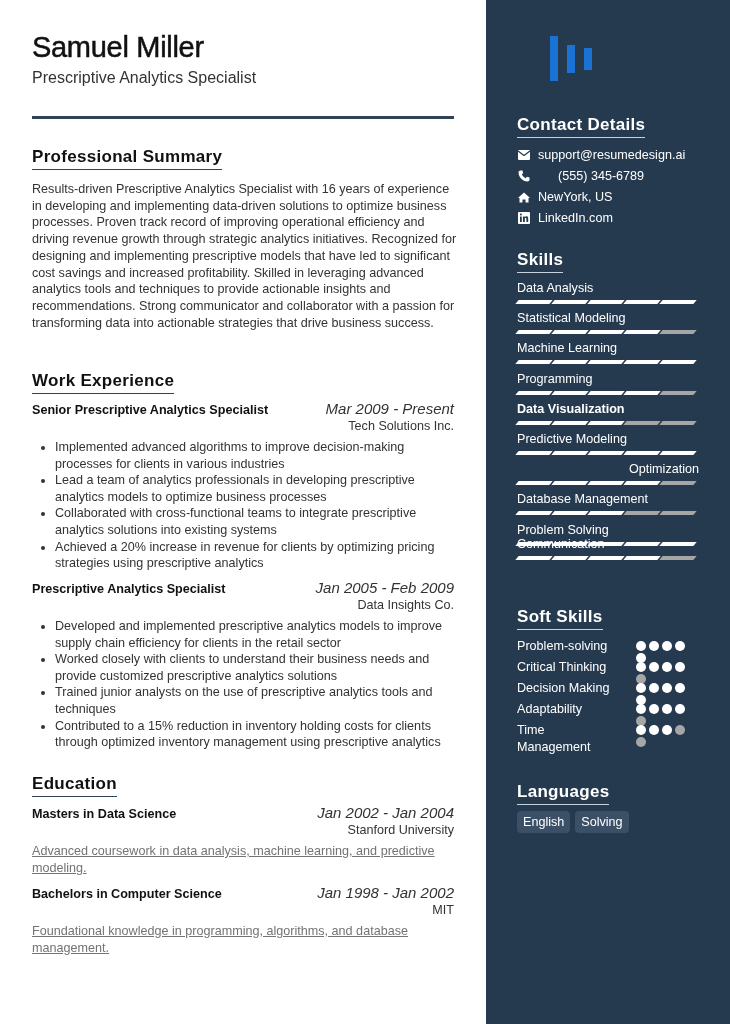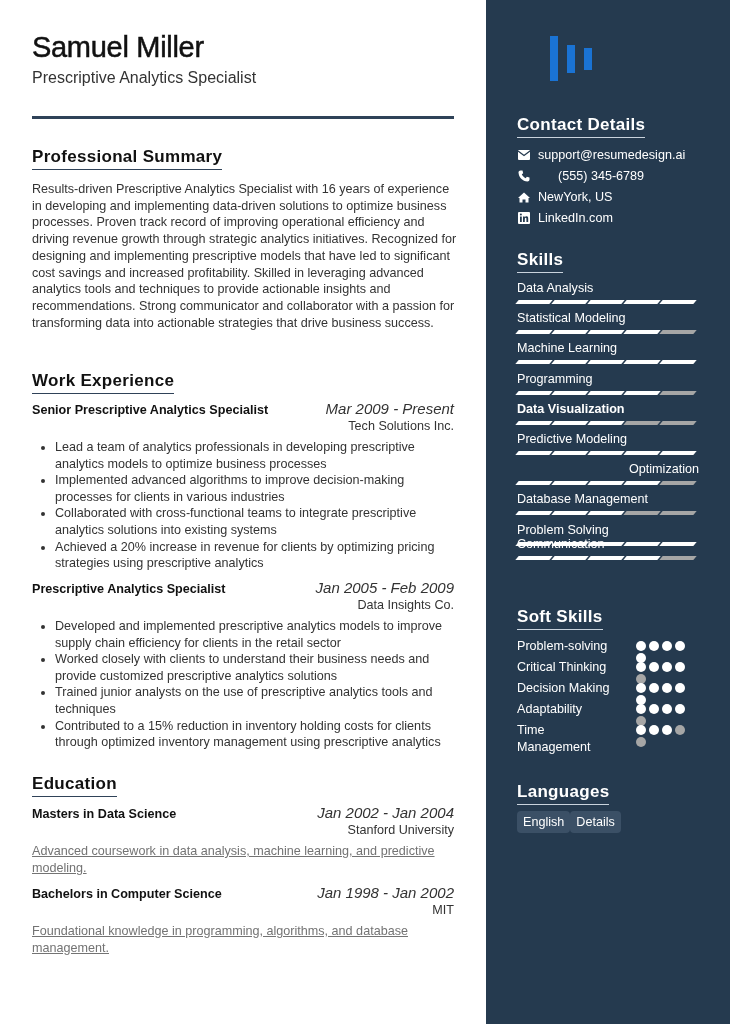--- a/index.html
+++ b/index.html
@@ -38,21 +38,21 @@
   .skill-bars { display: flex; gap: 2px; margin-top: 5px; height: 5px; }
   .seg { width: 34px; height: 4px; background: #fff; transform: skewX(-40deg); }
   .seg.off { background: #a6a6a6; }
 
   .soft { position: absolute; left: 517px; width: 200px; font-size: 12.6px; color: #fff; }
   .soft-label { position: absolute; left: 0; top: 0; width: 110px; line-height: 17px; }
   .dots { position: absolute; left: 119px; top: 3px; width: 50px; display: flex; flex-wrap: wrap; gap: 2px 3px; }
   .dot { width: 10px; height: 10px; border-radius: 50%; background: #fff; }
   .dot.off { background: #a6a6a6; }
 
-  .lang-wrap { position: absolute; left: 517px; top: 811px; display: flex; }
+  .lang-wrap { position: absolute; left: 517px; top: 811px; display: flex; gap: 5px; }
   .lang { background: #3b5066; color: #fff; font-size: 12.6px; padding: 4px 6px; border-radius: 4px; }
 </style>
 </head>
 <body>
 
 <div class="main">
   <div class="name">Samuel Miller</div>
   <div class="title">Prescriptive Analytics Specialist</div>
   <div class="head-rule"></div>
 
@@ -61,22 +61,22 @@
 
   <div class="sec-title" style="top:371px;">Work Experience</div>
 
   <div class="job" style="top:400px;">
     <div class="job-row">
       <span class="job-title">Senior Prescriptive Analytics Specialist</span>
       <span class="job-date">Mar 2009 - Present</span>
     </div>
     <div class="job-company">Tech Solutions Inc.</div>
     <ul class="bullets">
+      <li>Implemented advanced algorithms to improve decision-making processes for clients in various industries</li>
       <li>Lead a team of analytics professionals in developing prescriptive analytics models to optimize business processes</li>
-      <li>Implemented advanced algorithms to improve decision-making processes for clients in various industries</li>
       <li>Collaborated with cross-functional teams to integrate prescriptive analytics solutions into existing systems</li>
       <li>Achieved a 20% increase in revenue for clients by optimizing pricing strategies using prescriptive analytics</li>
     </ul>
   </div>
 
   <div class="job" style="top:579px;">
     <div class="job-row">
       <span class="job-title">Prescriptive Analytics Specialist</span>
       <span class="job-date">Jan 2005 - Feb 2009</span>
     </div>
@@ -313,14 +313,14 @@
         <div class="dot"></div>
         <div class="dot off"></div>
         <div class="dot off"></div>
       </div>
     </div>
   </div>
 
 <div class="side-title" style="top:782px;">Languages</div>
 <div class="lang-wrap" id="lang-list">
     <span class="lang">English</span>
-    <span class="lang">Details</span>
+    <span class="lang">Solving</span>
   </div>
 
 </body></html>

